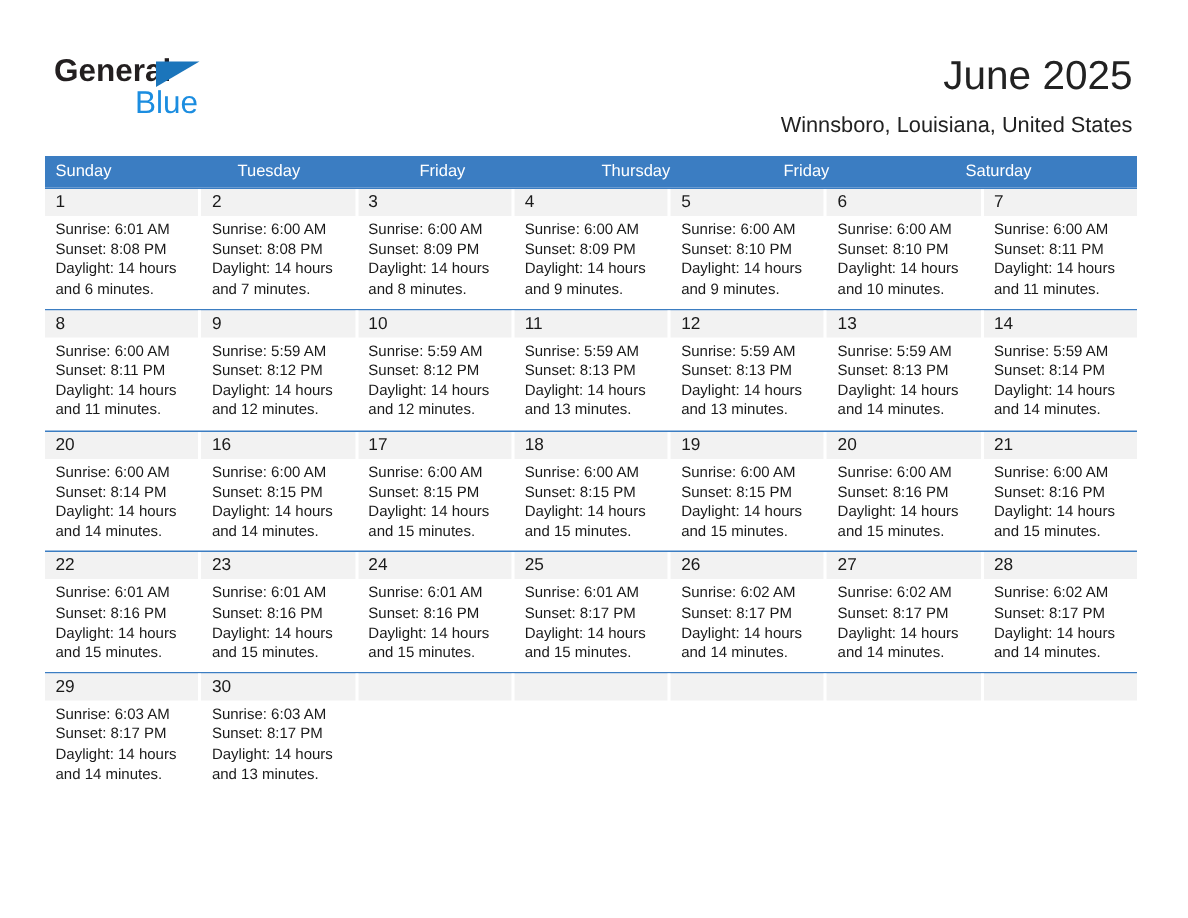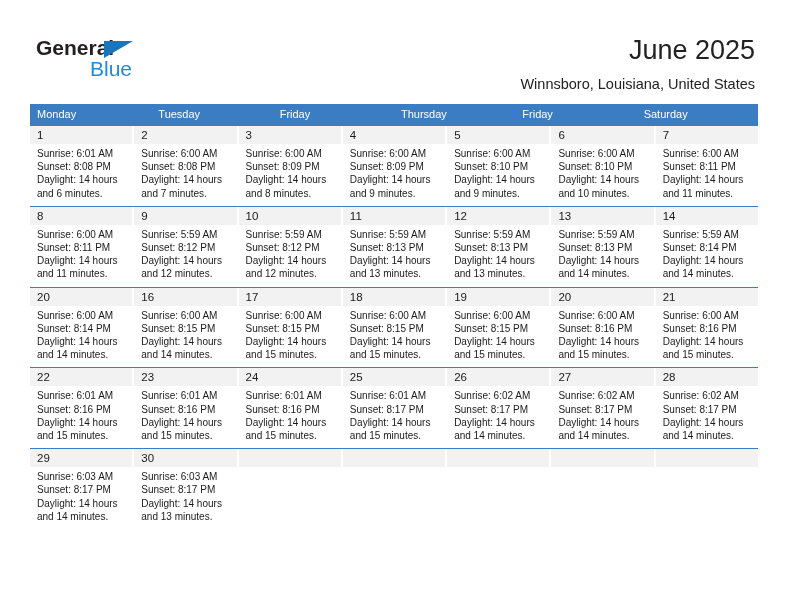--- a/index.html
+++ b/index.html
@@ -163,21 +163,21 @@
       <span class="logo-general">General</span>
       <span class="logo-tri"></span>
       <span class="logo-blue">Blue</span>
     </div>
     <div class="title">June 2025</div>
     <div class="subtitle">Winnsboro, Louisiana, United States</div>
   </div>
 
   <div class="calendar">
     <div class="dow-row">
-      <div class="dow">Monday</div>
+      <div class="dow">Sunday</div>
       <div class="dow">Tuesday</div>
       <div class="dow">Friday</div>
       <div class="dow">Thursday</div>
       <div class="dow">Friday</div>
       <div class="dow">Saturday</div>
     </div>
 
     <div class="week">
       <div class="daynum-band"></div>
       <div class="cell">

